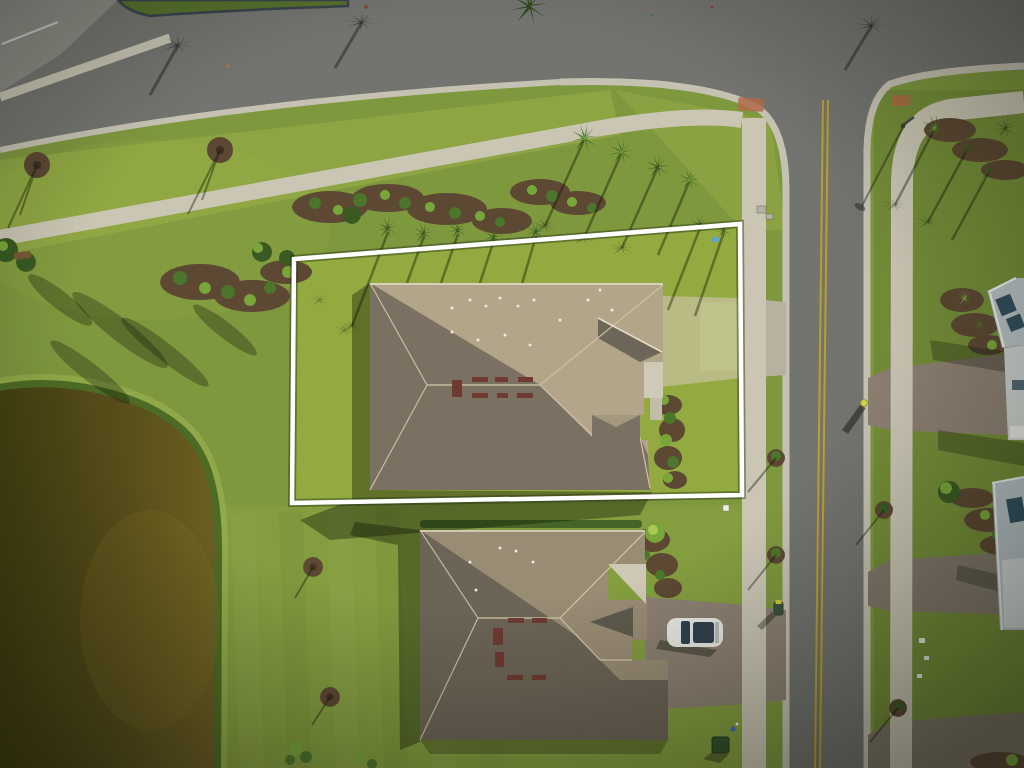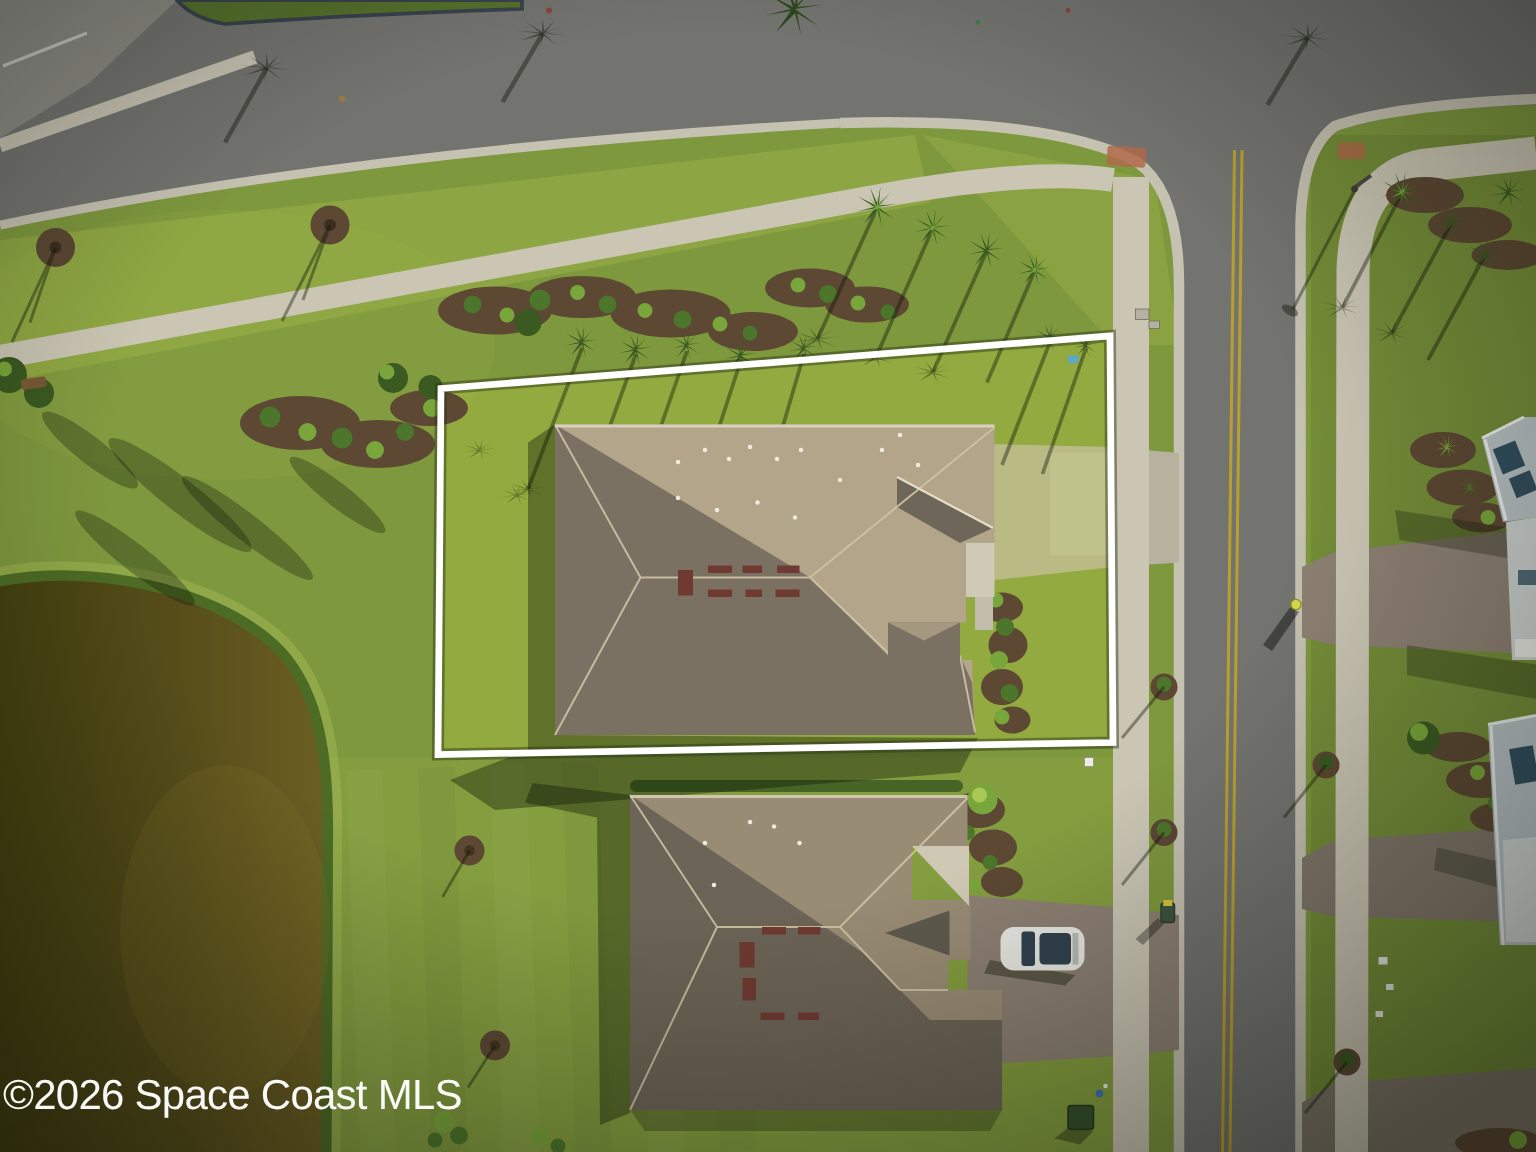--- a/index.html
+++ b/index.html
@@ -463,14 +463,13 @@
   </g>
 
   <g>
     <polygon points="294,259 740,224 742,495 292,503" fill="none" stroke="rgba(40,50,20,0.45)" stroke-width="8"></polygon>
     <polygon points="294,259 740,224 742,495 292,503" fill="none" stroke="var(--boundary)" stroke-width="4.5"></polygon>
   </g>
 </svg>
 
 <div class="vignette"></div>
 
-<div class="watermark">©2026 Space Coast MLS</div>
 </div>
 
 </body></html>

